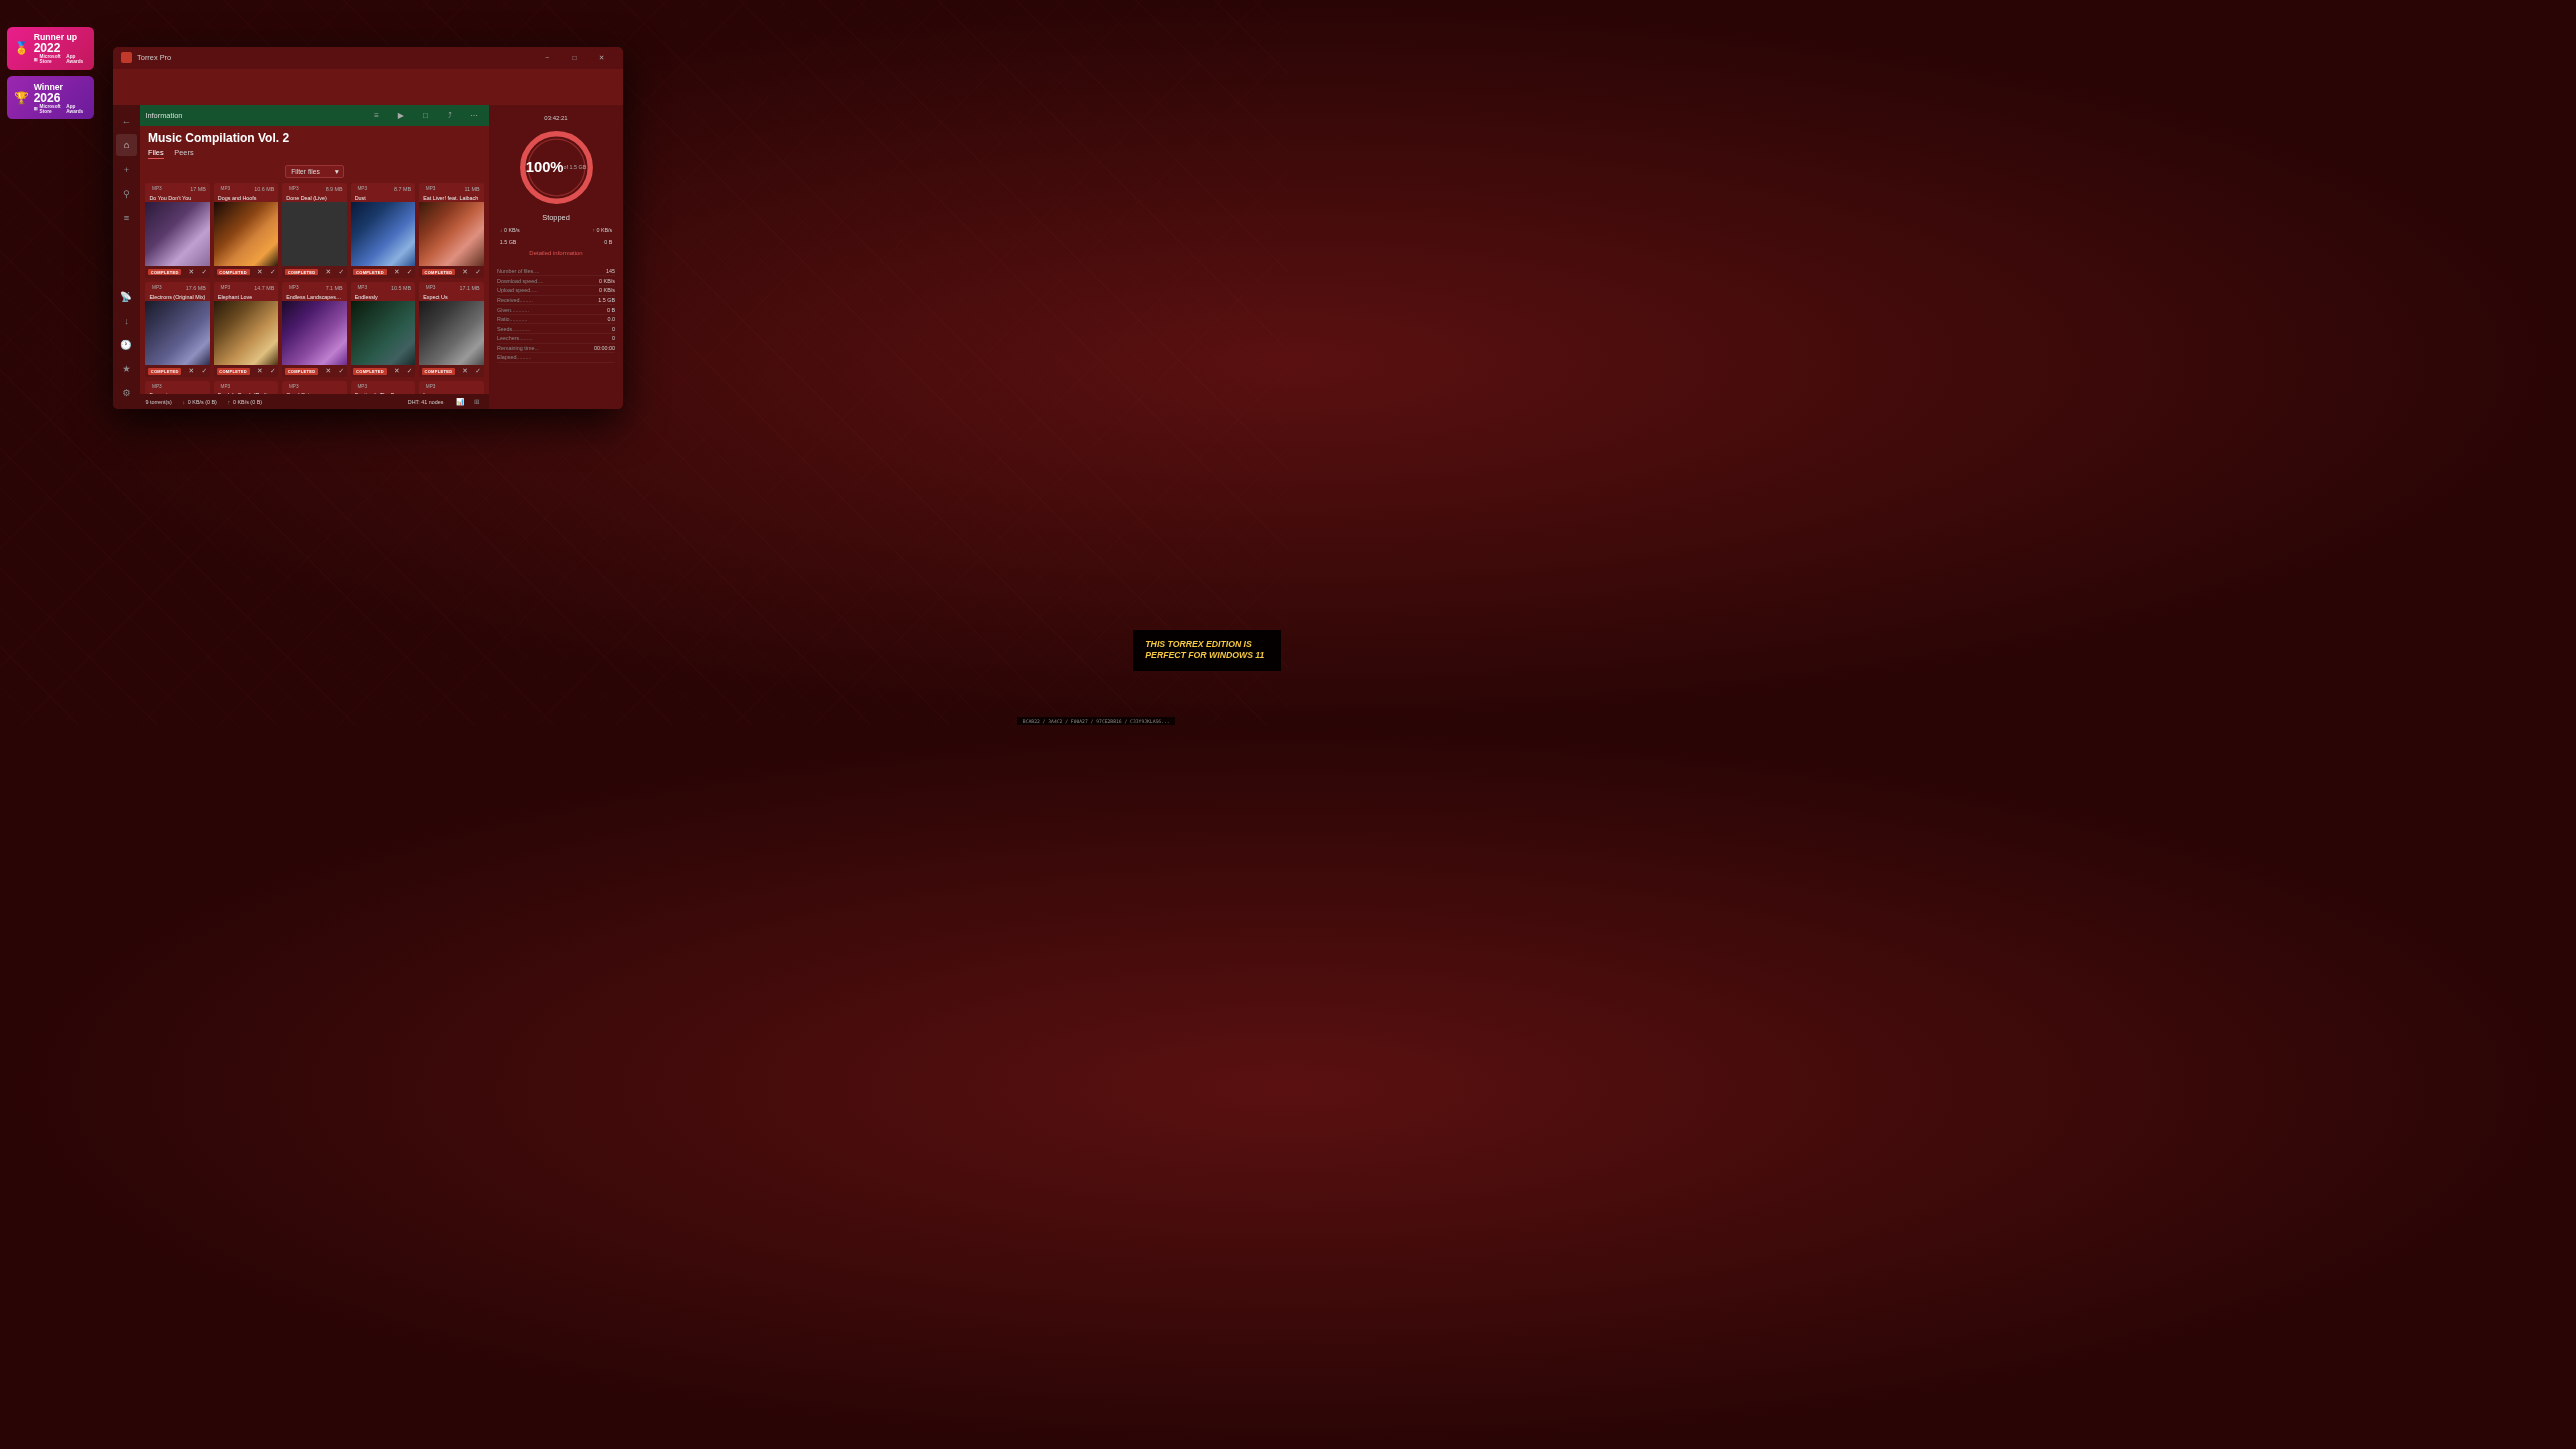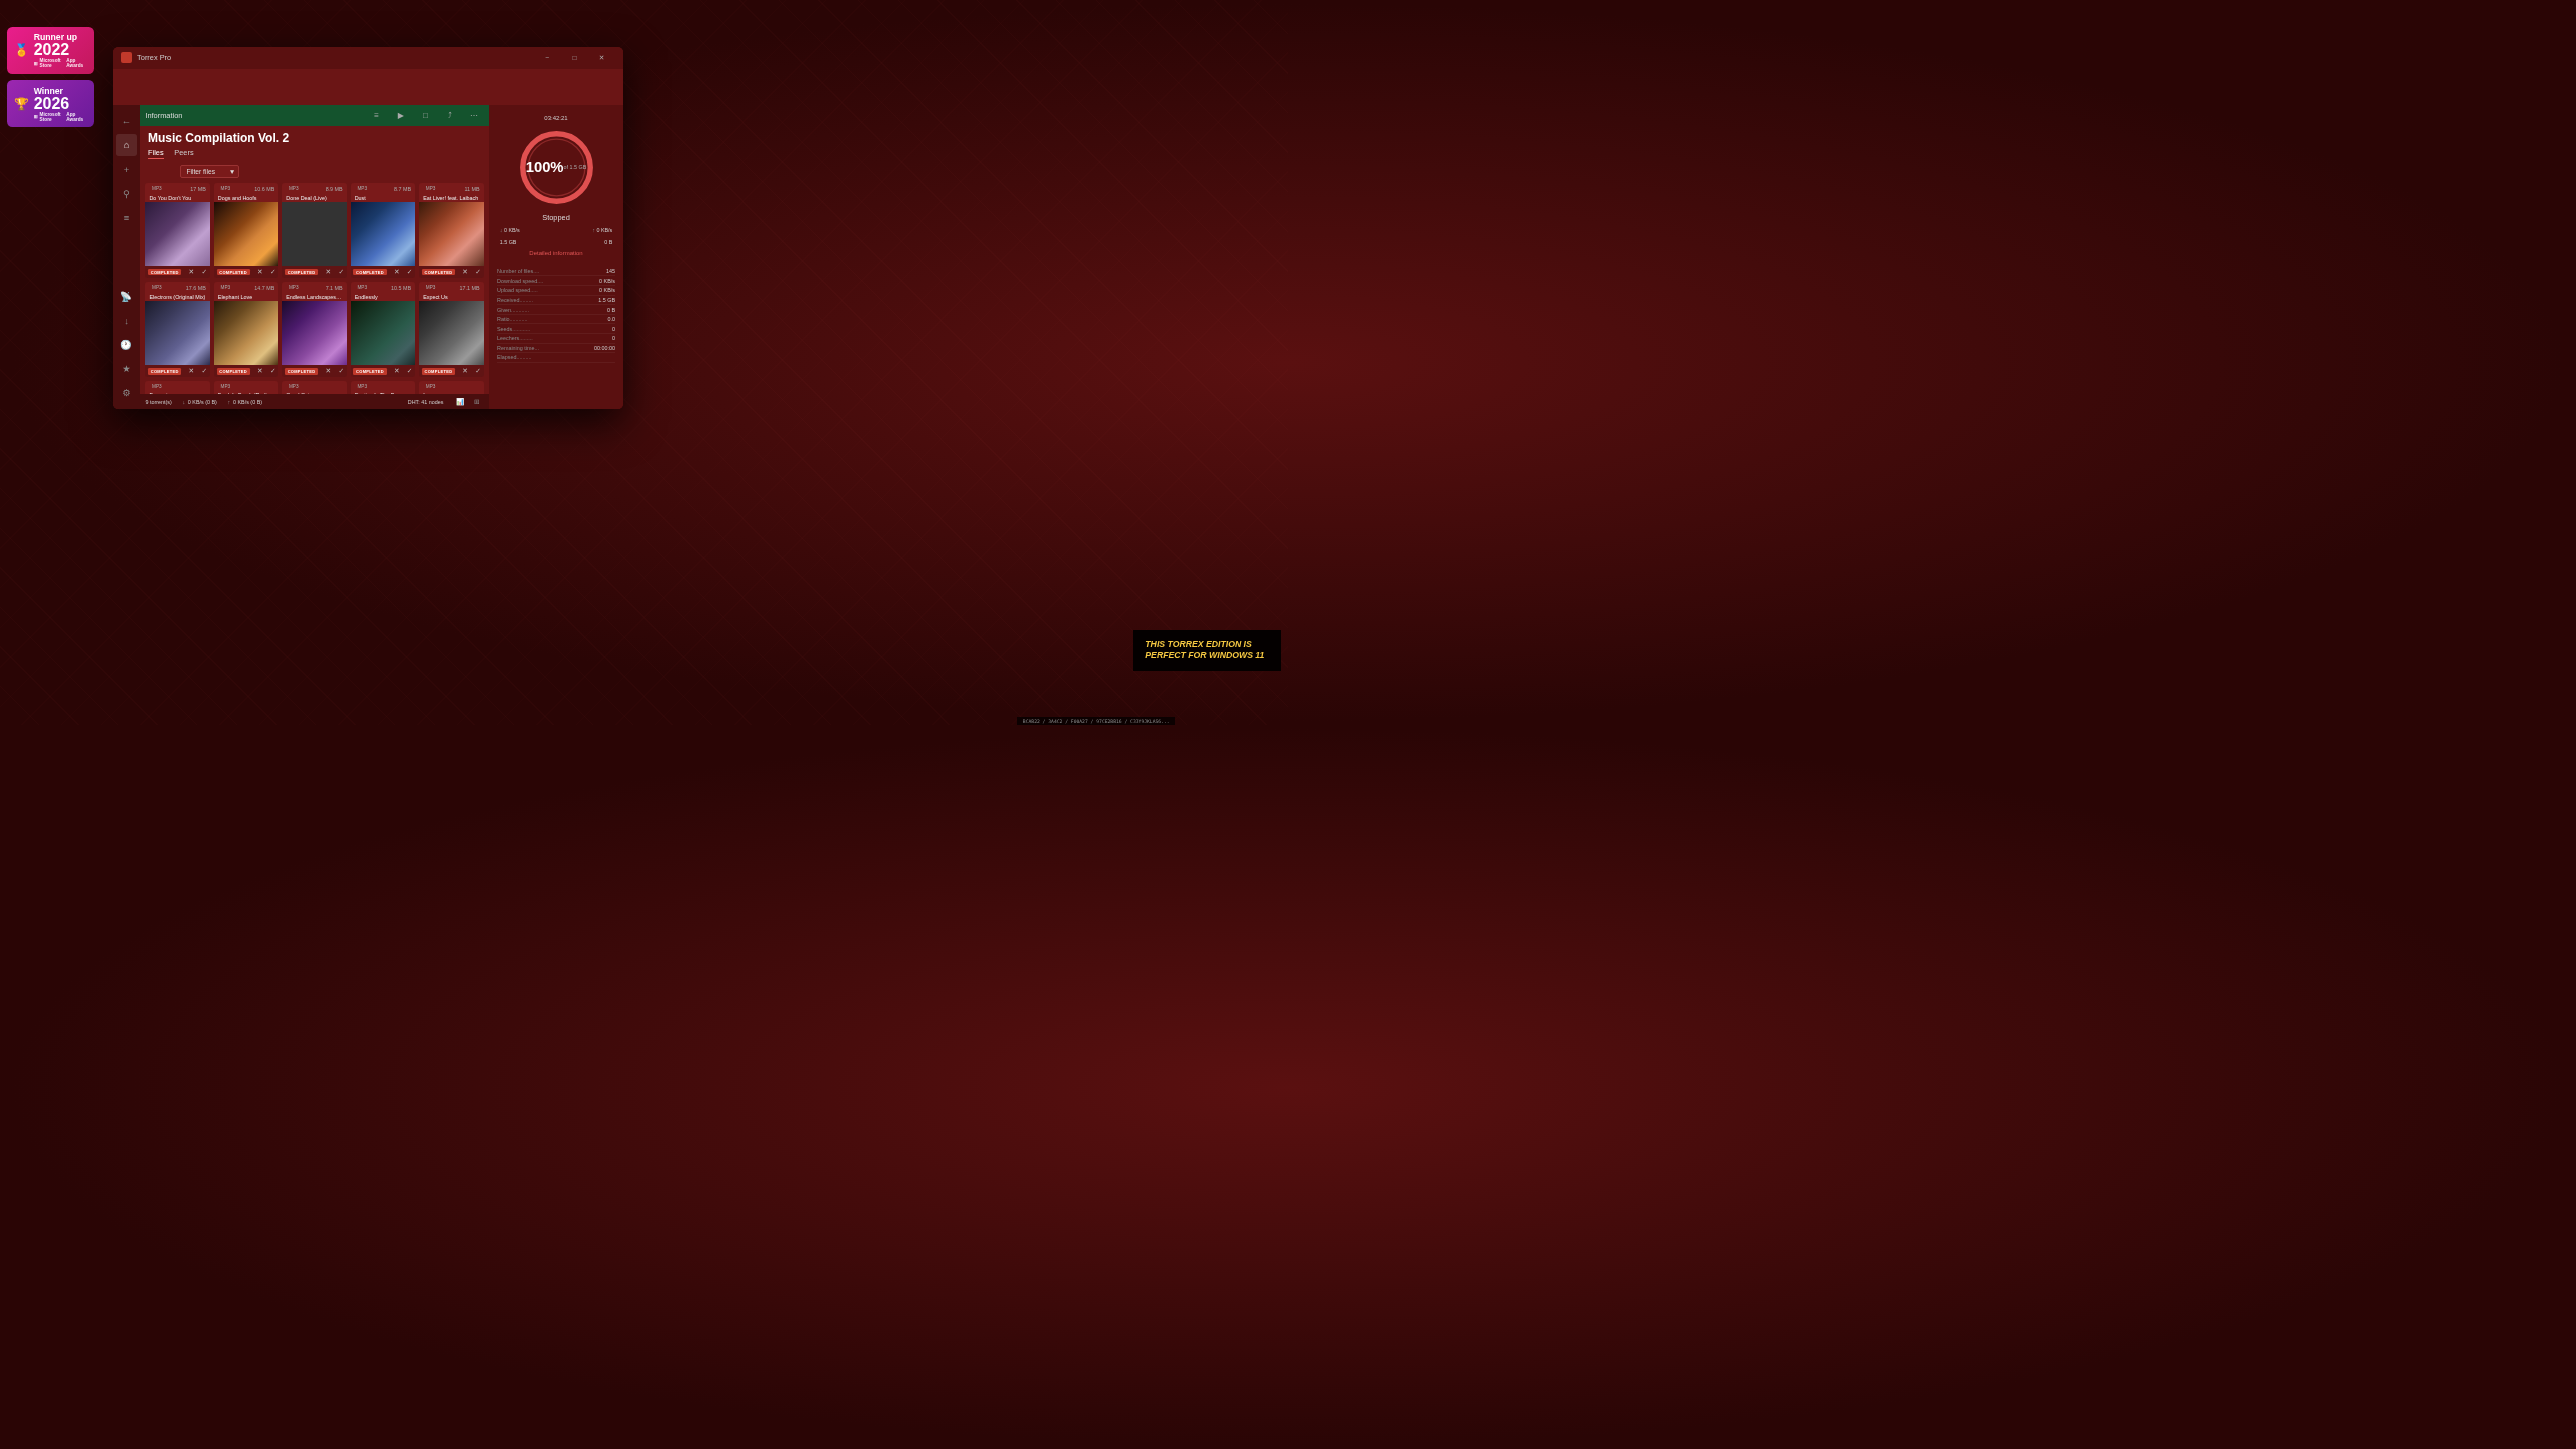--- a/index.html
+++ b/index.html
@@ -61,21 +61,21 @@
       display: flex;
       flex-direction: column;
     }
 
     .award-title {
       font-size: 8.7px;
       font-weight: 900;
     }
 
     .award-year {
-      font-size: 16px;
+      font-size: 12px;
       font-weight: 900;
       line-height: 1;
     }
 
     .award-sub {
       font-size: 4.7px;
       display: flex;
       align-items: center;
       gap: 2px;
       opacity: 0.9;
@@ -247,23 +247,22 @@
 
     .page-tab.active {
       color: #fff;
       border-bottom: 1.3px solid #e05555;
     }
 
     
     .filter-bar {
       padding: 2.7px 8px;
       display: flex;
-      justify-content: flex-start;
+      justify-content: center;
       flex-shrink: 0;
-      margin-left: 32px;
     }
 
     .filter-select {
       background: #7a1a1a;
       border: 0.7px solid #9a3333;
       color: #ddd;
       padding: 2px 19px 2px 5.4px;
       font-size: 6.7px;
       border-radius: 2px;
       cursor: pointer;

